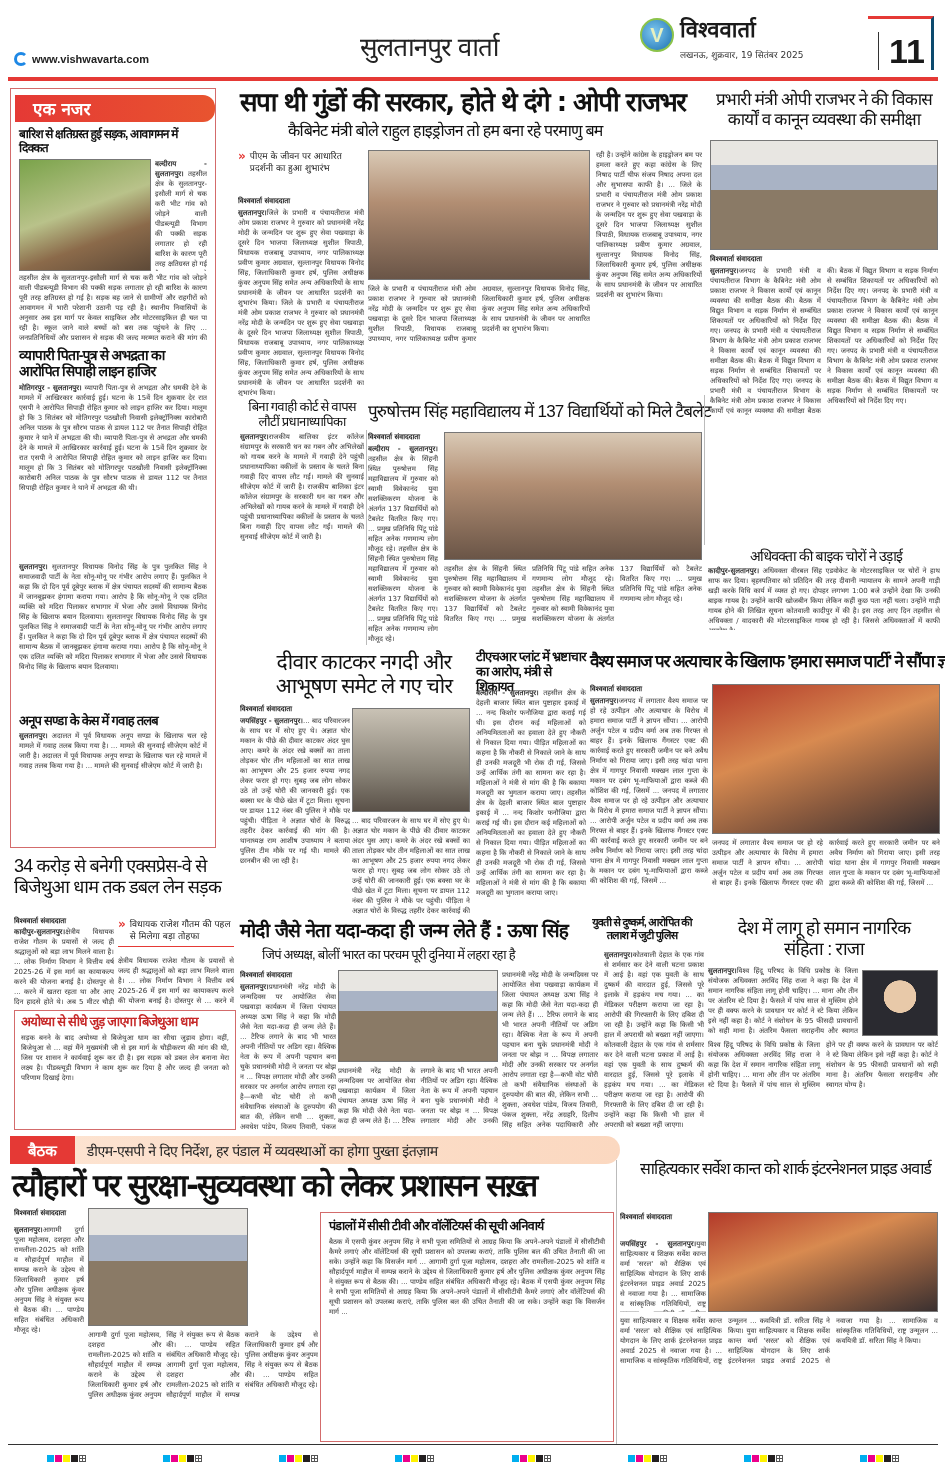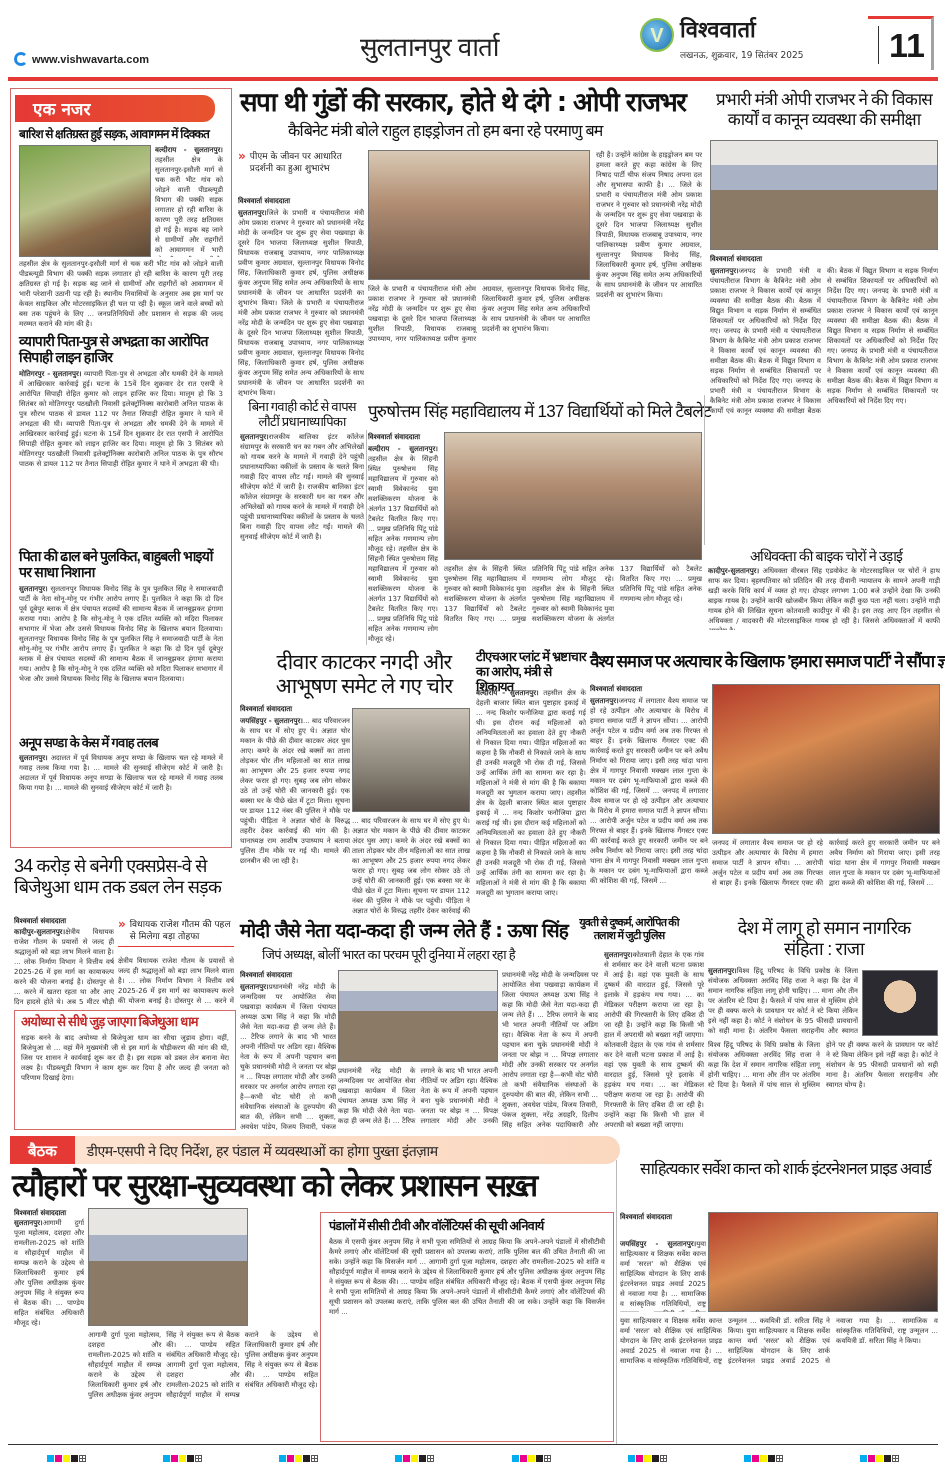--- a/index.html
+++ b/index.html
@@ -6,21 +6,21 @@
 body{width:945px;height:1474px;background:#fff;font-family:"DejaVu Sans",sans-serif;color:#1a1a1a;position:relative;overflow:hidden}
 .abs{position:absolute}
 .masthead{left:0;top:0;width:945px;height:78px}
 .site-url{left:14px;top:52px;font:600 11px "Liberation Sans",sans-serif;color:#222;display:flex;align-items:center;gap:4px}
 .ie-icon{width:14px;height:14px;border-radius:50%;border:3px solid #1e88e5;border-right-color:transparent;display:inline-block}
 .section-title{left:360px;top:28px;font:26px "DejaVu Sans",sans-serif;color:#222;letter-spacing:-1px}
 .logo-wrap{left:640px;top:18px;display:flex;align-items:flex-start;gap:6px}
 .logo-icon{width:34px;height:34px;border-radius:50%;background:radial-gradient(circle at 40% 40%,#7ec8f0,#1a6fb0);display:flex;align-items:center;justify-content:center;font:bold 20px "Liberation Sans",sans-serif;color:#e6f0c0;border:2px solid #8bc34a}
 .logo-name{font:bold 22px "DejaVu Sans",sans-serif;color:#1a1a1a;line-height:24px}
 .logo-date{font:9px "DejaVu Sans",sans-serif;color:#333;margin-top:6px}
-.page-no{left:868px;top:16px;width:66px;height:54px;border-right:3px solid #a3a3a3;border-top:3px solid #e53935;display:flex;align-items:center;padding-left:10px}
+.page-no{left:868px;top:16px;width:66px;height:54px;border-right:3px solid #0c4a6e;border-top:3px solid #e53935;display:flex;align-items:flex-end;padding-left:10px}
 .page-no span{font:bold 34px "Liberation Sans",sans-serif;border-left:1px solid #333;padding-left:10px;line-height:38px}
 .red-rule{left:8px;top:77px;width:930px;height:4px;background:#e53935}
 .box{border:1.5px solid #d36b6b}
 .tag{background:linear-gradient(90deg,#e53935,#e8542f);color:#fff;font:bold 17px "DejaVu Sans",sans-serif;padding:2px 18px;border-radius:0 12px 12px 0}
 .h-xl{font-weight:bold;font-family:"DejaVu Sans",sans-serif;color:#111;letter-spacing:-1.5px;line-height:1.1}
 .h-md{font-family:Liberation Sans, sans-serif;color:#111;letter-spacing:-0.8px;line-height:1.15}
 .body{font:7px/10px "DejaVu Sans",sans-serif;color:#333;text-align:justify}
 .byline{font:bold 7px "DejaVu Sans",sans-serif;color:#222}
 .dateline{font-weight:bold}
 .photo{background:linear-gradient(135deg,#8a8070,#c0b4a0 40%,#6b5e50);border:1px solid #777}
@@ -58,33 +58,32 @@
       <div class="logo-name">विश्ववार्ता</div>
       <div class="logo-date">लखनऊ,  शुक्रवार, 19 सितंबर 2025</div>
     </div>
   </div>
   <div class="abs page-no">
     <span>11</span>
   </div>
 </div>
 <div class="abs red-rule"></div>
 
-<div class="abs box" style="left:10px;top:88px;width:222px;height:760px;padding:6px 8px">
+<div class="abs box" style="left:10px;top:88px;width:206px;height:760px;padding:6px 8px">
   <div class="tag" style="margin-left:-4px;width:200px">एक नजर</div>
   <div class="h-md" style="font-size:12px;font-weight:bold;margin-top:6px">बारिश से क्षतिग्रस्त हुई सड़क, आवागमन में दिक्कत</div>
   <div style="display:flex;gap:4px;margin-top:3px">
     <div class="photo green" style="width:132px;height:112px;flex:none"></div>
     <div class="body" style="height:112px;overflow:hidden"><span class="dateline">बल्दीराय - सुलतानपुर।</span> <span>तहसील क्षेत्र के सुलतानपुर-इसौली मार्ग से चक करी भीट गांव को जोड़ने वाली पीडब्ल्यूडी विभाग की पक्की सड़क लगातार हो रही बारिश के कारण पूरी तरह क्षतिग्रस्त हो गई है। सड़क बह जाने से ग्रामीणों और राहगीरों को आवागमन में भारी परेशानी उठानी पड़ रही है। स्थानीय निवासियों के अनुसार अब इस मार्ग पर केवल साइकिल और मोटरसाइकिल ही चल पा रही है। स्कूल जाने वाले बच्चों को बस तक पहुंचने के लिए ... जनप्रतिनिधियों और प्रशासन से सड़क की जल्द मरम्मत कराने की मांग की है।</span></div>
   </div>
   <div class="body" style="height:70px;overflow:hidden;margin-top:2px">तहसील क्षेत्र के सुलतानपुर-इसौली मार्ग से चक करी भीट गांव को जोड़ने वाली पीडब्ल्यूडी विभाग की पक्की सड़क लगातार हो रही बारिश के कारण पूरी तरह क्षतिग्रस्त हो गई है। सड़क बह जाने से ग्रामीणों और राहगीरों को आवागमन में भारी परेशानी उठानी पड़ रही है। स्थानीय निवासियों के अनुसार अब इस मार्ग पर केवल साइकिल और मोटरसाइकिल ही चल पा रही है। स्कूल जाने वाले बच्चों को बस तक पहुंचने के लिए ... जनप्रतिनिधियों और प्रशासन से सड़क की जल्द मरम्मत कराने की मांग की है।</div>
 
   <div class="h-md" style="font-size:14px;font-weight:bold;margin-top:4px">व्यापारी पिता-पुत्र से अभद्रता का आरोपित सिपाही लाइन हाजिर</div>
   <div class="body" style="height:175px;overflow:hidden;margin-top:4px"><span class="dateline">मोतिगरपुर - सुलतानपुर।</span> <span>व्यापारी पिता-पुत्र से अभद्रता और धमकी देने के मामले में आखिरकार कार्रवाई हुई। घटना के 15वें दिन शुक्रवार देर रात एसपी ने आरोपित सिपाही रोहित कुमार को लाइन हाजिर कर दिया। मालूम हो कि 3 सितंबर को मोतिगरपुर पठखौली निवासी इलेक्ट्रॉनिक्स कारोबारी अनिल पाठक के पुत्र सौरभ पाठक से डायल 112 पर तैनात सिपाही रोहित कुमार ने थाने में अभद्रता की थी।</span> <span>व्यापारी पिता-पुत्र से अभद्रता और धमकी देने के मामले में आखिरकार कार्रवाई हुई। घटना के 15वें दिन शुक्रवार देर रात एसपी ने आरोपित सिपाही रोहित कुमार को लाइन हाजिर कर दिया। मालूम हो कि 3 सितंबर को मोतिगरपुर पठखौली निवासी इलेक्ट्रॉनिक्स कारोबारी अनिल पाठक के पुत्र सौरभ पाठक से डायल 112 पर तैनात सिपाही रोहित कुमार ने थाने में अभद्रता की थी।</span></div>
 
-  <div class="h-md" style="font-size:14px;font-weight:bold;margin-top:4px">पिता की ढाल बने पुलकित, बाहुबली भाइयों पर साधा निशाना</div>
   <div class="body" style="height:150px;overflow:hidden;margin-top:4px"><span class="dateline">सुलतानपुर।</span> <span>सुलतानपुर विधायक विनोद सिंह के पुत्र पुलकित सिंह ने समाजवादी पार्टी के नेता सोनू-मोनू पर गंभीर आरोप लगाए हैं। पुलकित ने कहा कि दो दिन पूर्व दूबेपुर ब्लाक में क्षेत्र पंचायत सदस्यों की सामान्य बैठक में जानबूझकर हंगामा कराया गया। आरोप है कि सोनू-मोनू ने एक दलित व्यक्ति को मदिरा पिलाकर सभागार में भेजा और उससे विधायक विनोद सिंह के खिलाफ बयान दिलवाया।</span> <span>सुलतानपुर विधायक विनोद सिंह के पुत्र पुलकित सिंह ने समाजवादी पार्टी के नेता सोनू-मोनू पर गंभीर आरोप लगाए हैं। पुलकित ने कहा कि दो दिन पूर्व दूबेपुर ब्लाक में क्षेत्र पंचायत सदस्यों की सामान्य बैठक में जानबूझकर हंगामा कराया गया। आरोप है कि सोनू-मोनू ने एक दलित व्यक्ति को मदिरा पिलाकर सभागार में भेजा और उससे विधायक विनोद सिंह के खिलाफ बयान दिलवाया।</span></div>
 
   <div class="h-md" style="font-size:13px;font-weight:bold;margin-top:2px">अनूप सण्डा के केस में गवाह तलब</div>
   <div class="body" style="height:60px;overflow:hidden;margin-top:2px"><span class="dateline">सुलतानपुर।</span> <span>अदालत में पूर्व विधायक अनूप सण्डा के खिलाफ चल रहे मामले में गवाह तलब किया गया है। ... मामले की सुनवाई सीजेएम कोर्ट में जारी है।</span> <span>अदालत में पूर्व विधायक अनूप सण्डा के खिलाफ चल रहे मामले में गवाह तलब किया गया है। ... मामले की सुनवाई सीजेएम कोर्ट में जारी है।</span></div>
 </div>
 
 <div class="abs h-xl" style="left:240px;top:88px;width:460px;font-size:26px;white-space:nowrap">सपा थी गुंडों की सरकार, होते थे दंगे : ओपी राजभर</div>
 <div class="abs h-md" style="left:288px;top:122px;font-size:16px;white-space:nowrap">कैबिनेट मंत्री बोले राहुल हाइड्रोजन तो हम बना रहे परमाणु बम</div>
 <div class="abs kicker" style="left:238px;top:150px;width:130px">
   <span class="chev">»</span>
@@ -156,37 +155,37 @@
 <div class="abs h-xl" style="left:240px;top:920px;width:360px;font-size:19px;white-space:nowrap;letter-spacing:-1px">मोदी जैसे नेता यदा-कदा ही जन्म लेते हैं : ऊषा सिंह</div>
 <div class="abs h-md" style="left:262px;top:948px;font-size:13px;white-space:nowrap">जिपं अध्यक्ष, बोलीं भारत का परचम पूरी दुनिया में लहरा रहा है</div>
 <div class="abs" style="left:240px;top:970px;width:96px;height:160px;overflow:hidden">
   <div class="byline">विश्ववार्ता संवाददाता</div>
   <div class="body" style="margin-top:3px"><span class="dateline">सुलतानपुर।</span><span>प्रधानमंत्री नरेंद्र मोदी के जन्मदिवस पर आयोजित सेवा पखवाड़ा कार्यक्रम में जिला पंचायत अध्यक्ष ऊषा सिंह ने कहा कि मोदी जैसे नेता यदा-कदा ही जन्म लेते हैं। ... टैरिफ लगाने के बाद भी भारत अपनी नीतियों पर अडिग रहा। वैश्विक नेता के रूप में अपनी पहचान बना चुके प्रधानमंत्री मोदी ने जनता पर बोझ न ... विपक्ष लगातार मोदी और उनकी सरकार पर अनर्गल आरोप लगाता रहा है—कभी वोट चोरी तो कभी संवैधानिक संस्थाओं के दुरुपयोग की बात की, लेकिन सभी ... शुक्ला, अवधेश पांडेय, विजय तिवारी, पंकज शुक्ला, नरेंद्र अग्रहरि, दिलीप सिंह सहित अनेक पदाधिकारी और कार्यकर्ता मौजूद रहे।</span></div>
 </div>
 <div class="abs photo hall" style="left:338px;top:970px;width:160px;height:92px"></div>
 <div class="abs body" style="left:338px;top:1066px;width:160px;height:64px;overflow:hidden;column-count:2;column-gap:5px">प्रधानमंत्री नरेंद्र मोदी के जन्मदिवस पर आयोजित सेवा पखवाड़ा कार्यक्रम में जिला पंचायत अध्यक्ष ऊषा सिंह ने कहा कि मोदी जैसे नेता यदा-कदा ही जन्म लेते हैं। ... टैरिफ लगाने के बाद भी भारत अपनी नीतियों पर अडिग रहा। वैश्विक नेता के रूप में अपनी पहचान बना चुके प्रधानमंत्री मोदी ने जनता पर बोझ न ... विपक्ष लगातार मोदी और उनकी सरकार पर अनर्गल आरोप लगाता रहा है—कभी वोट चोरी तो कभी संवैधानिक संस्थाओं के दुरुपयोग की बात की, लेकिन सभी ... शुक्ला, अवधेश पांडेय, विजय तिवारी, पंकज शुक्ला, नरेंद्र अग्रहरि, दिलीप सिंह सहित अनेक पदाधिकारी और कार्यकर्ता मौजूद रहे।</div>
 <div class="abs body" style="left:502px;top:970px;width:96px;height:160px;overflow:hidden">प्रधानमंत्री नरेंद्र मोदी के जन्मदिवस पर आयोजित सेवा पखवाड़ा कार्यक्रम में जिला पंचायत अध्यक्ष ऊषा सिंह ने कहा कि मोदी जैसे नेता यदा-कदा ही जन्म लेते हैं। ... टैरिफ लगाने के बाद भी भारत अपनी नीतियों पर अडिग रहा। वैश्विक नेता के रूप में अपनी पहचान बना चुके प्रधानमंत्री मोदी ने जनता पर बोझ न ... विपक्ष लगातार मोदी और उनकी सरकार पर अनर्गल आरोप लगाता रहा है—कभी वोट चोरी तो कभी संवैधानिक संस्थाओं के दुरुपयोग की बात की, लेकिन सभी ... शुक्ला, अवधेश पांडेय, विजय तिवारी, पंकज शुक्ला, नरेंद्र अग्रहरि, दिलीप सिंह सहित अनेक पदाधिकारी और कार्यकर्ता मौजूद रहे।</div>
 
-<div class="abs h-md" style="left:579px;top:916px;width:100px;font-size:11px;font-weight:bold;text-align:center">युवती से दुष्कर्म, आरोपित की तलाश में जुटी पुलिस</div>
+<div class="abs h-md" style="left:592px;top:916px;width:100px;font-size:11px;font-weight:bold;text-align:center">युवती से दुष्कर्म, आरोपित की तलाश में जुटी पुलिस</div>
 <div class="abs body" style="left:604px;top:950px;width:100px;height:180px;overflow:hidden"><span class="dateline">सुलतानपुर।</span><span>कोतवाली देहात के एक गांव से शर्मसार कर देने वाली घटना प्रकाश में आई है। वहां एक युवती के साथ दुष्कर्म की वारदात हुई, जिससे पूरे इलाके में हड़कंप मच गया। ... का मेडिकल परीक्षण कराया जा रहा है। आरोपी की गिरफ्तारी के लिए दबिश दी जा रही है। उन्होंने कहा कि किसी भी हाल में अपराधी को बख्शा नहीं जाएगा।</span> <span>कोतवाली देहात के एक गांव से शर्मसार कर देने वाली घटना प्रकाश में आई है। वहां एक युवती के साथ दुष्कर्म की वारदात हुई, जिससे पूरे इलाके में हड़कंप मच गया। ... का मेडिकल परीक्षण कराया जा रहा है। आरोपी की गिरफ्तारी के लिए दबिश दी जा रही है। उन्होंने कहा कि किसी भी हाल में अपराधी को बख्शा नहीं जाएगा।</span></div>
 
 <div class="abs h-md" style="left:726px;top:918px;width:196px;font-size:18px;text-align:center">देश में लागू हो समान नागरिक संहिता : राजा</div>
 <div class="abs body" style="left:708px;top:966px;width:150px;height:70px;overflow:hidden"><span class="dateline">सुलतानपुर।</span><span>विश्व हिंदू परिषद के विधि प्रकोष्ठ के जिला संयोजक अधिवक्ता अरविंद सिंह राजा ने कहा कि देश में समान नागरिक संहिता लागू होनी चाहिए। ... माना और तीन पर अंतरिम स्टे दिया है। फैसले में पांच साल से मुस्लिम होने पर ही वक्फ करने के प्रावधान पर कोर्ट ने स्टे किया लेकिन इसे नहीं कहा है। कोर्ट ने संशोधन के 95 फीसदी प्रावधानों को सही माना है। अंतरिम फैसला सराहनीय और स्वागत योग्य है।</span></div>
 <div class="abs photo portrait" style="left:862px;top:970px;width:76px;height:66px"></div>
 <div class="abs body" style="left:708px;top:1040px;width:230px;height:92px;overflow:hidden;column-count:2;column-gap:6px">विश्व हिंदू परिषद के विधि प्रकोष्ठ के जिला संयोजक अधिवक्ता अरविंद सिंह राजा ने कहा कि देश में समान नागरिक संहिता लागू होनी चाहिए। ... माना और तीन पर अंतरिम स्टे दिया है। फैसले में पांच साल से मुस्लिम होने पर ही वक्फ करने के प्रावधान पर कोर्ट ने स्टे किया लेकिन इसे नहीं कहा है। कोर्ट ने संशोधन के 95 फीसदी प्रावधानों को सही माना है। अंतरिम फैसला सराहनीय और स्वागत योग्य है।</div>
 
 <div class="abs bar-strip" style="width:610px">
   <div class="bar-tag">बैठक</div>
   <div class="bar-text">डीएम-एसपी ने दिए निर्देश, हर पंडाल में व्यवस्थाओं का होगा पुख्ता इंतज़ाम</div>
 </div>
 
 <div class="abs h-xl" style="left:12px;top:1168px;width:600px;font-size:31px;white-space:nowrap;letter-spacing:-2px">त्यौहारों पर सुरक्षा-सुव्यवस्था को लेकर प्रशासन सख़्त</div>
 <div class="abs" style="left:14px;top:1208px;width:70px;height:234px;overflow:hidden">
   <div class="byline">विश्ववार्ता संवाददाता</div>
-  <div class="body" style="margin-top:1px"><span class="dateline">सुलतानपुर।</span><span>आगामी दुर्गा पूजा महोत्सव, दशहरा और रामलीला-2025 को शांति व सौहार्दपूर्ण माहौल में सम्पन्न कराने के उद्देश्य से जिलाधिकारी कुमार हर्ष और पुलिस अधीक्षक कुंवर अनुपम सिंह ने संयुक्त रूप से बैठक की। ... पाण्डेय सहित संबंधित अधिकारी मौजूद रहे।</span></div>
+  <div class="body" style="margin-top:8px"><span class="dateline">सुलतानपुर।</span><span>आगामी दुर्गा पूजा महोत्सव, दशहरा और रामलीला-2025 को शांति व सौहार्दपूर्ण माहौल में सम्पन्न कराने के उद्देश्य से जिलाधिकारी कुमार हर्ष और पुलिस अधीक्षक कुंवर अनुपम सिंह ने संयुक्त रूप से बैठक की। ... पाण्डेय सहित संबंधित अधिकारी मौजूद रहे।</span></div>
 </div>
 <div class="abs photo hall" style="left:88px;top:1208px;width:160px;height:118px"></div>
 <div class="abs body" style="left:88px;top:1330px;width:230px;height:112px;overflow:hidden;column-count:3;column-gap:5px"><span>आगामी दुर्गा पूजा महोत्सव, दशहरा और रामलीला-2025 को शांति व सौहार्दपूर्ण माहौल में सम्पन्न कराने के उद्देश्य से जिलाधिकारी कुमार हर्ष और पुलिस अधीक्षक कुंवर अनुपम सिंह ने संयुक्त रूप से बैठक की। ... पाण्डेय सहित संबंधित अधिकारी मौजूद रहे।</span> <span>आगामी दुर्गा पूजा महोत्सव, दशहरा और रामलीला-2025 को शांति व सौहार्दपूर्ण माहौल में सम्पन्न कराने के उद्देश्य से जिलाधिकारी कुमार हर्ष और पुलिस अधीक्षक कुंवर अनुपम सिंह ने संयुक्त रूप से बैठक की। ... पाण्डेय सहित संबंधित अधिकारी मौजूद रहे।</span></div>
 <div class="abs box" style="left:320px;top:1212px;width:294px;height:230px;padding:6px 8px;overflow:hidden">
   <div class="h-md" style="font-size:12.5px;font-weight:bold;white-space:nowrap">पंडालों में सीसी टीवी और वॉलेंटियर्स की सूची अनिवार्य</div>
   <div class="body" style="margin-top:4px"><span>बैठक में एसपी कुंवर अनुपम सिंह ने सभी पूजा समितियों से आग्रह किया कि अपने-अपने पंडालों में सीसीटीवी कैमरे लगाएं और वॉलेंटियर्स की सूची प्रशासन को उपलब्ध कराएं, ताकि पुलिस बल की उचित तैनाती की जा सके। उन्होंने कहा कि विसर्जन मार्ग ...</span> <span>आगामी दुर्गा पूजा महोत्सव, दशहरा और रामलीला-2025 को शांति व सौहार्दपूर्ण माहौल में सम्पन्न कराने के उद्देश्य से जिलाधिकारी कुमार हर्ष और पुलिस अधीक्षक कुंवर अनुपम सिंह ने संयुक्त रूप से बैठक की। ... पाण्डेय सहित संबंधित अधिकारी मौजूद रहे।</span> <span>बैठक में एसपी कुंवर अनुपम सिंह ने सभी पूजा समितियों से आग्रह किया कि अपने-अपने पंडालों में सीसीटीवी कैमरे लगाएं और वॉलेंटियर्स की सूची प्रशासन को उपलब्ध कराएं, ताकि पुलिस बल की उचित तैनाती की जा सके। उन्होंने कहा कि विसर्जन मार्ग ...</span></div>
 </div>
 
 <div class="abs h-md" style="left:640px;top:1160px;width:320px;font-size:16px;white-space:nowrap;letter-spacing:-1px">साहित्यकार सर्वेश कान्त को शार्क इंटरनेशनल प्राइड अवार्ड</div>
 <div class="abs" style="left:620px;top:1212px;width:86px;height:100px;overflow:hidden">

